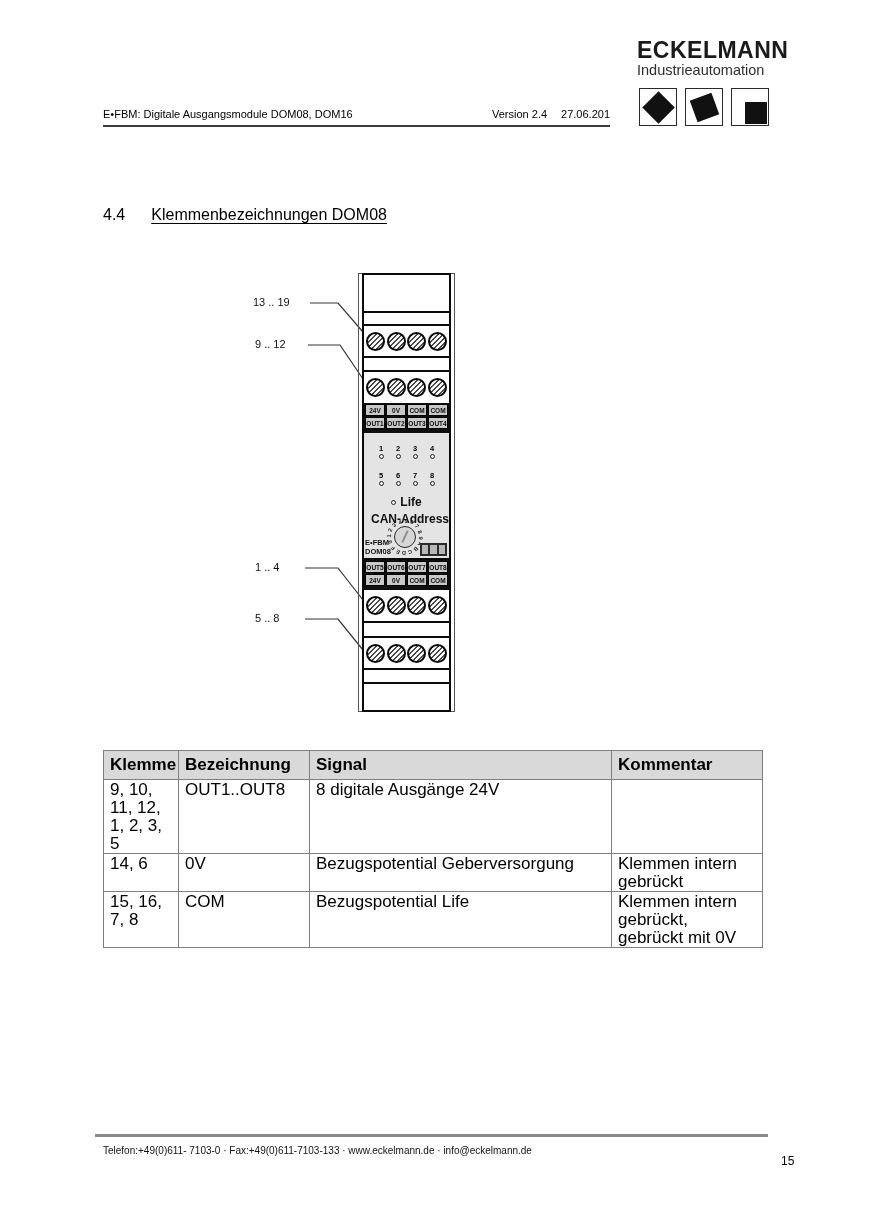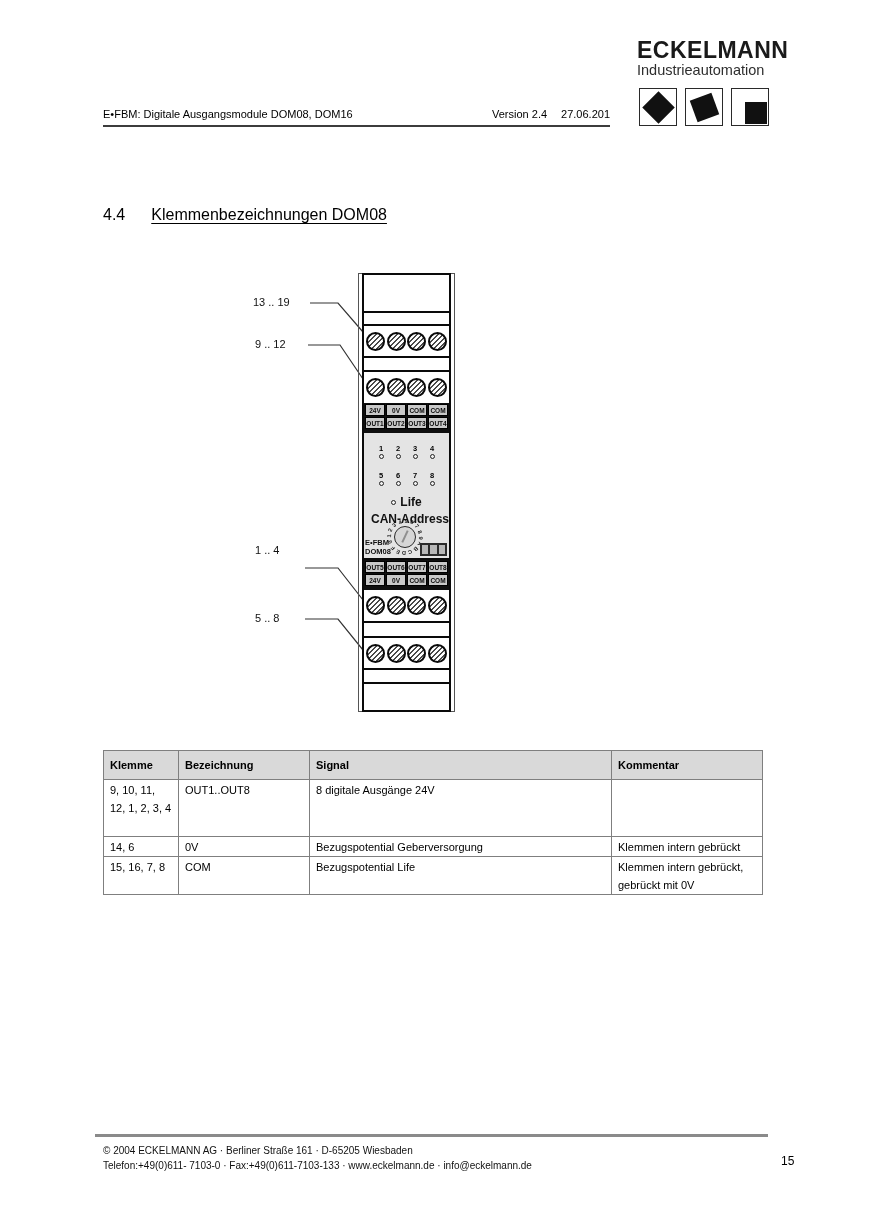--- a/index.html
+++ b/index.html
@@ -58,21 +58,21 @@
   .dial-knob {
     position:absolute; left:19px; top:19px; width:22px; height:22px; border-radius:50%;
     border:1.5px solid #2a2a2a; background:#d6d6d6;
   }
   .dial-slot { position:absolute; left:9px; top:3px; width:2px; height:13px; background:#8f8f8f; transform:rotate(25deg); }
   .dial-char { position:absolute; font-size:5.5px; font-weight:bold; color:#1a1a1a; line-height:6px; }
   .model { position:absolute; left:1px; top:106px; font-size:7.5px; font-weight:bold; line-height:8.5px; color:#111; }
   .connector { position:absolute; right:2px; top:110px; width:27px; height:13px; background:#2b2b2b; display:flex; gap:2px; padding:2px; }
   .connector .pin { flex:1; background:#b8b8b8; }
   
-  table.klem { position:absolute; left:103px; top:750px; width:659px; border-collapse:collapse; table-layout:fixed; font-size:11px; }
+  table.klem { position:absolute; left:103px; top:750px; width:659px; border-collapse:collapse; table-layout:fixed; font-size:17px; }
   table.klem th, table.klem td { border:1px solid #7f7f7f; padding:0 6px; line-height:18px; vertical-align:top; }
   table.klem th { background:#d9d9d9; text-align:left; font-weight:bold; height:29px; vertical-align:middle; }
   table.klem tr.r1 { height:57px; }
   table.klem tr.r2, table.klem tr.r3 { height:19px; }
   table.klem tr.r4 { height:37px; }
   table.klem td { padding-top:1px; }
   
   .foot-rule { position:absolute; left:95px; top:1134px; width:673px; height:3px; background:#8a8a8a; }
   .footer-text { position:absolute; left:103px; top:1143px; font-size:10px; line-height:15px; color:#111; }
   .page-num { position:absolute; left:781px; top:1154px; font-size:12px; }
@@ -107,21 +107,21 @@
   </div>
   <div class="runhead-rule"></div>
 
   <div class="heading">
     <span>4.4</span>
     <span class="ttl">Klemmenbezeichnungen DOM08</span>
   </div>
 
   <div class="callout" style="left:253px; top:296px;">13 .. 19</div>
   <div class="callout" style="left:255px; top:338px;">9 .. 12</div>
-  <div class="callout" style="left:255px; top:544px;">1 .. 4</div>
+  <div class="callout" style="left:255px; top:561px;">1 .. 4</div>
   <div class="callout" style="left:255px; top:612px;">5 .. 8</div>
 
   <svg class="lines" width="870" height="1230">
     <polyline points="310,303 338,303 363,332" fill="none" stroke="#333" stroke-width="1.2"></polyline>
     <polyline points="308,345 340,345 363,379" fill="none" stroke="#333" stroke-width="1.2"></polyline>
     <polyline points="305,568 338,568 363,600" fill="none" stroke="#333" stroke-width="1.2"></polyline>
     <polyline points="305,619 338,619 363,650" fill="none" stroke="#333" stroke-width="1.2"></polyline>
   </svg>
 
   <div class="module">
@@ -286,21 +286,21 @@
     <thead>
       <tr>
         <th>Klemme</th>
         <th>Bezeichnung</th>
         <th>Signal</th>
         <th>Kommentar</th>
       </tr>
     </thead>
     <tbody>
       <tr class="r1">
-        <td>9, 10, 11, 12, 1, 2, 3, 4</td>
+        <td>9, 10, 11, 12, 1, 2, 3, 5</td>
         <td>OUT1..OUT8</td>
         <td>8 digitale Ausgänge 24V</td>
         <td></td>
       </tr>
       <tr class="r3">
         <td>14, 6</td>
         <td>0V</td>
         <td>Bezugspotential Geberversorgung</td>
         <td>Klemmen intern gebrückt</td>
       </tr>
@@ -308,18 +308,17 @@
         <td>15, 16, 7, 8</td>
         <td>COM</td>
         <td>Bezugspotential Life</td>
         <td>Klemmen intern gebrückt, gebrückt mit 0V</td>
       </tr>
     </tbody>
   </table>
 
   <div class="foot-rule"></div>
   <div class="footer-text">
-    <div>© 2004 ECKELMANN AG · Berliner Straße 161 · D-65205 Wiesbaden</div>
     <div>Telefon:+49(0)611- 7103-0 · Fax:+49(0)611-7103-133 · www.eckelmann.de · info@eckelmann.de</div>
   </div>
   <div class="page-num">15</div>
 
 </div>
 
 </body></html>

